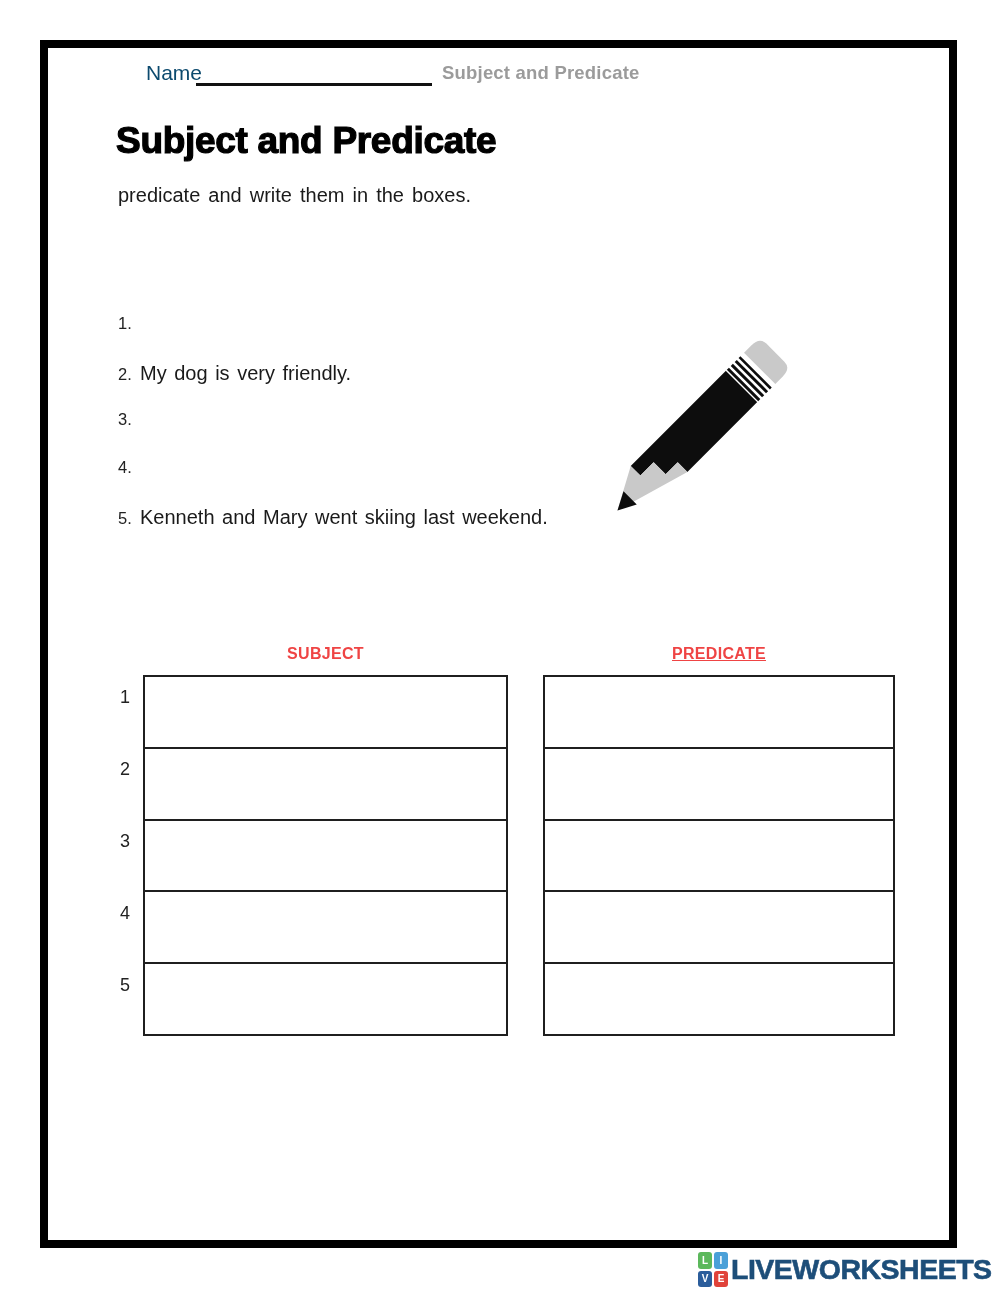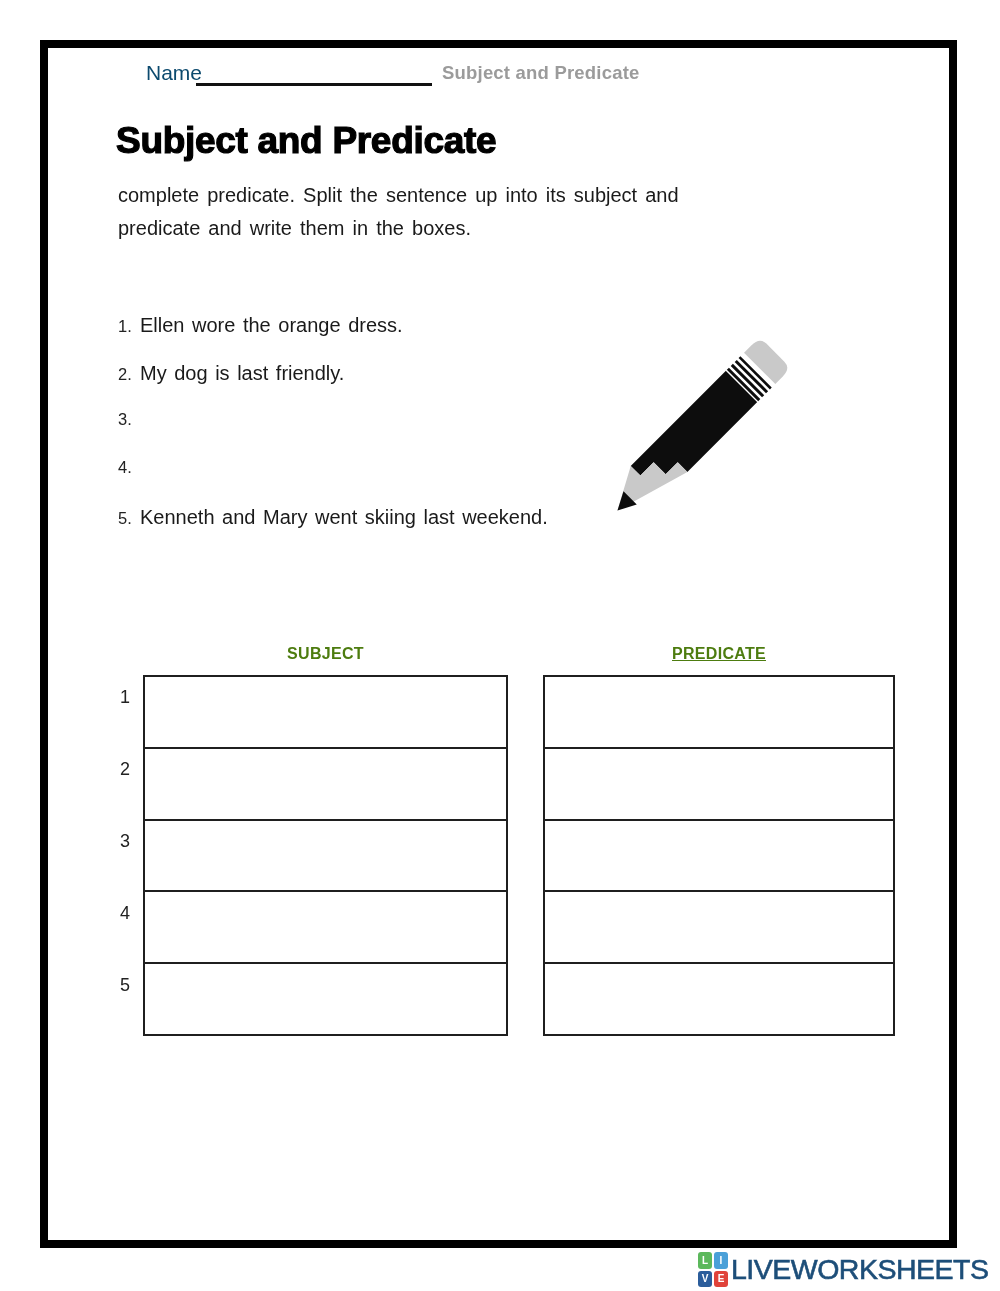--- a/index.html
+++ b/index.html
@@ -28,21 +28,21 @@
   .sentences { position:absolute; left:70px; top:266px; list-style:none; }
   .sentence-item { display:flex; align-items:baseline; height:24px; margin-bottom:24px; }
   .sentence-num { font-size:16.5px; color:#222; width:22px; flex:0 0 22px; }
   .sentence-text { font-size:20px; color:#1a1a1a; word-spacing:2px; white-space:nowrap; }
 
   
   .pencil { position:absolute; left:548px; top:288px; width:196px; height:196px; }
 
   
   .col-header { position:absolute; top:597px; text-align:center; font-size:16px;
-    font-weight:bold; color:#4d7c0f; letter-spacing:0.3px; }
+    font-weight:bold; color:#ef4444; letter-spacing:0.3px; }
   .col-header.subject   { left:95px;  width:365px; }
   .col-header.predicate { left:495px; width:352px;text-decoration:underline; }
 
   .answer-table { position:absolute; top:627px; height:361px;
     border:2px solid #1f1f1f; display:flex; flex-direction:column; background:#fff; }
   .answer-table.subject   { left:95px;  width:365px; }
   .answer-table.predicate { left:495px; width:352px; }
   .answer-cell { flex:1 1 0; background:#fff; }
   .answer-cell + .answer-cell { border-top:2px solid #1f1f1f; }
 
@@ -54,47 +54,45 @@
     align-items:center; gap:3px; }
   .live-grid { width:30px; height:35px; display:grid;
     grid-template-columns:1fr 1fr; grid-template-rows:1fr 1fr; gap:2px; flex:0 0 30px; }
   .sq { border-radius:3px; color:#fff; font-size:10px; font-weight:bold;
     display:flex; align-items:center; justify-content:center;
     font-family:"Liberation Sans", sans-serif; }
   .sq-l { background:#5cb85c; }
   .sq-i { background:#4aa0d8; }
   .sq-v { background:#2b5d9b; }
   .sq-e { background:#e0433a; }
-  .brand-name { font-size:28.5px; font-weight:normal; color:#1d4e79;
+  .brand-name { font-size:28.5px; font-weight:bold; color:#1d4e79;
     letter-spacing:-0.5px; -webkit-text-stroke:0.6px #1d4e79; }
 </style>
 </head>
 <body>
 
 <div class="frame">
 
   <span class="name-label">Name</span>
   <div class="name-line"></div>
   <span class="worksheet-subtitle">Subject and Predicate</span>
 
   <h1 class="page-title">Subject and Predicate</h1>
 
   <div class="instructions">
-    <span class="line">complete predicate. Split the sentence up into its subject and</span>
     <span class="line">predicate and write them in the boxes.</span>
   </div>
 
   <ol class="sentences">
     <li class="sentence-item">
       <span class="sentence-num">1.</span>
-      <span class="sentence-text">Ellen wore the orange dress.</span>
     </li>
     <li class="sentence-item">
       <span class="sentence-num">2.</span>
-      <span class="sentence-text">My dog is last friendly.</span>
+      <span class="sentence-text">My dog is very friendly.</span>
     </li>
     <li class="sentence-item">
       <span class="sentence-num">3.</span>
     </li>
     <li class="sentence-item">
       <span class="sentence-num">4.</span>
     </li>
     <li class="sentence-item">
       <span class="sentence-num">5.</span>
       <span class="sentence-text">Kenneth and Mary went skiing last weekend.</span>

